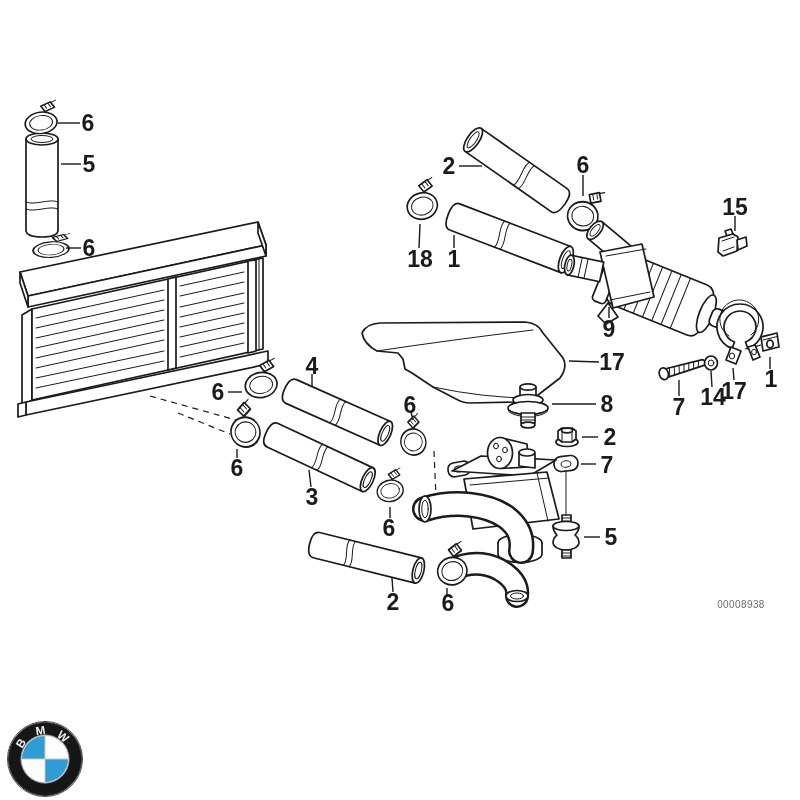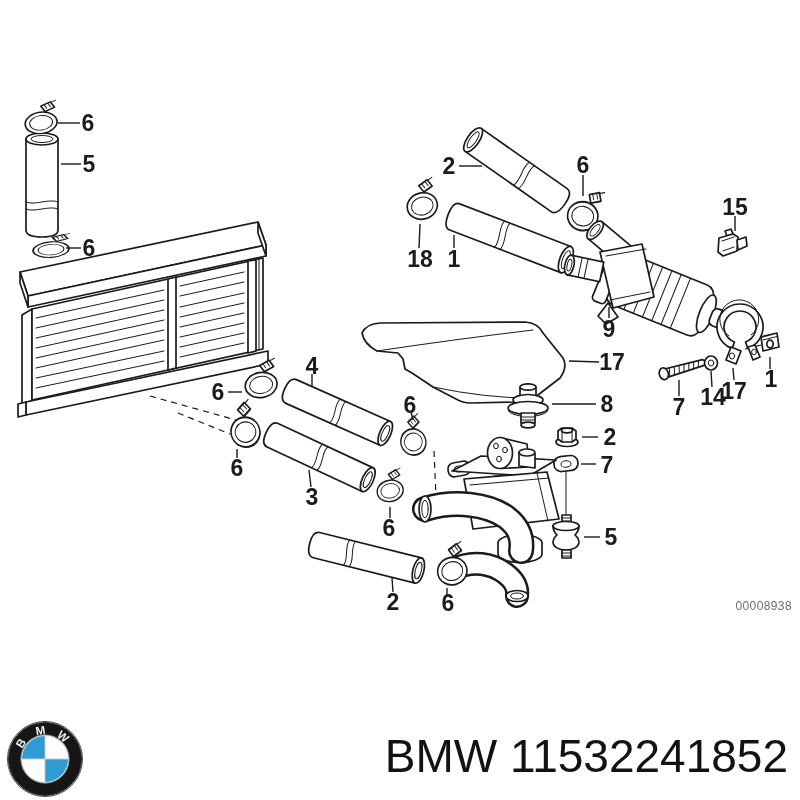--- a/index.html
+++ b/index.html
@@ -9,22 +9,22 @@
   .diagram-svg{position:absolute;left:0;top:0;}
   .wh{fill:#ffffff;stroke:var(--line-color,#1b1b1b);stroke-width:1.7;stroke-linejoin:round;}
   .tn{fill:none;stroke:var(--line-color,#1b1b1b);stroke-width:1;stroke-linecap:round;}
   .ldr{fill:none;stroke:var(--line-color,#1b1b1b);stroke-width:1.4;}
   .dsh{fill:none;stroke:var(--line-color,#1b1b1b);stroke-width:1.2;stroke-dasharray:6 5;}
   .tubeO{fill:none;stroke:var(--line-color,#1b1b1b);stroke-linecap:round;}
   .tubeI{fill:none;stroke:#ffffff;stroke-linecap:round;}
   .callout{position:absolute;transform:translate(-50%,-50%);
            font-weight:700;font-size:23px;line-height:1;color:var(--line-color,#1b1b1b);
            white-space:nowrap;}
-  .watermark{position:absolute;left:690px;top:599px;width:102px;text-align:right;
-             font-size:12px;letter-spacing:.4px;color:var(--watermark-gray,#6d6d6d);}
+  .watermark{position:absolute;left:690px;top:599px;width:102px;text-align:center;
+             font-size:10px;letter-spacing:.4px;color:var(--watermark-gray,#6d6d6d);}
   .bmw-logo{position:absolute;left:6px;top:719px;}
   .footer-title{position:absolute;right:12px;top:733px;font-size:46px;line-height:47px;
                 color:#121212;white-space:nowrap;letter-spacing:0;}
 </style>
 </head>
 <body>
 
 <div class="page">
 
   <svg class="diagram-svg" width="800" height="660" viewBox="0 0 800 660">
@@ -310,15 +310,14 @@
     <path d="M40,40 L40,16.5 A23.5,23.5 0 0 0 16.5,40 Z" style="fill:var(--bmw-blue,#2f9cd3)"></path>
     <path d="M40,40 L63.5,40 A23.5,23.5 0 0 0 40,16.5 Z" fill="#fdfdfd"></path>
     <path d="M40,40 L16.5,40 A23.5,23.5 0 0 0 40,63.5 Z" fill="#fdfdfd"></path>
     <path d="M40,40 L40,63.5 A23.5,23.5 0 0 0 63.5,40 Z" style="fill:var(--bmw-blue,#2f9cd3)"></path>
     <path d="M40,16.5 V63.5 M16.5,40 H63.5" stroke="#c9c9c9" stroke-width="1" fill="none"></path>
     <text x="14.8" y="23.7" transform="rotate(-57 14.8 23.7)" text-anchor="middle" dominant-baseline="central" font-family="Liberation Sans, sans-serif" font-size="12" font-weight="bold" fill="#eeeeee">B</text>
     <text x="35.3" y="10.4" transform="rotate(-9 35.3 10.4)" text-anchor="middle" dominant-baseline="central" font-family="Liberation Sans, sans-serif" font-size="12" font-weight="bold" fill="#eeeeee">M</text>
     <text x="58.9" y="16.7" transform="rotate(39 58.9 16.7)" text-anchor="middle" dominant-baseline="central" font-family="Liberation Sans, sans-serif" font-size="12" font-weight="bold" fill="#eeeeee">W</text>
   </svg>
 
-  <div class="footer-title"><span>BMW</span> <span>11532241852</span></div>
 
 </div>
 
 </body></html>

